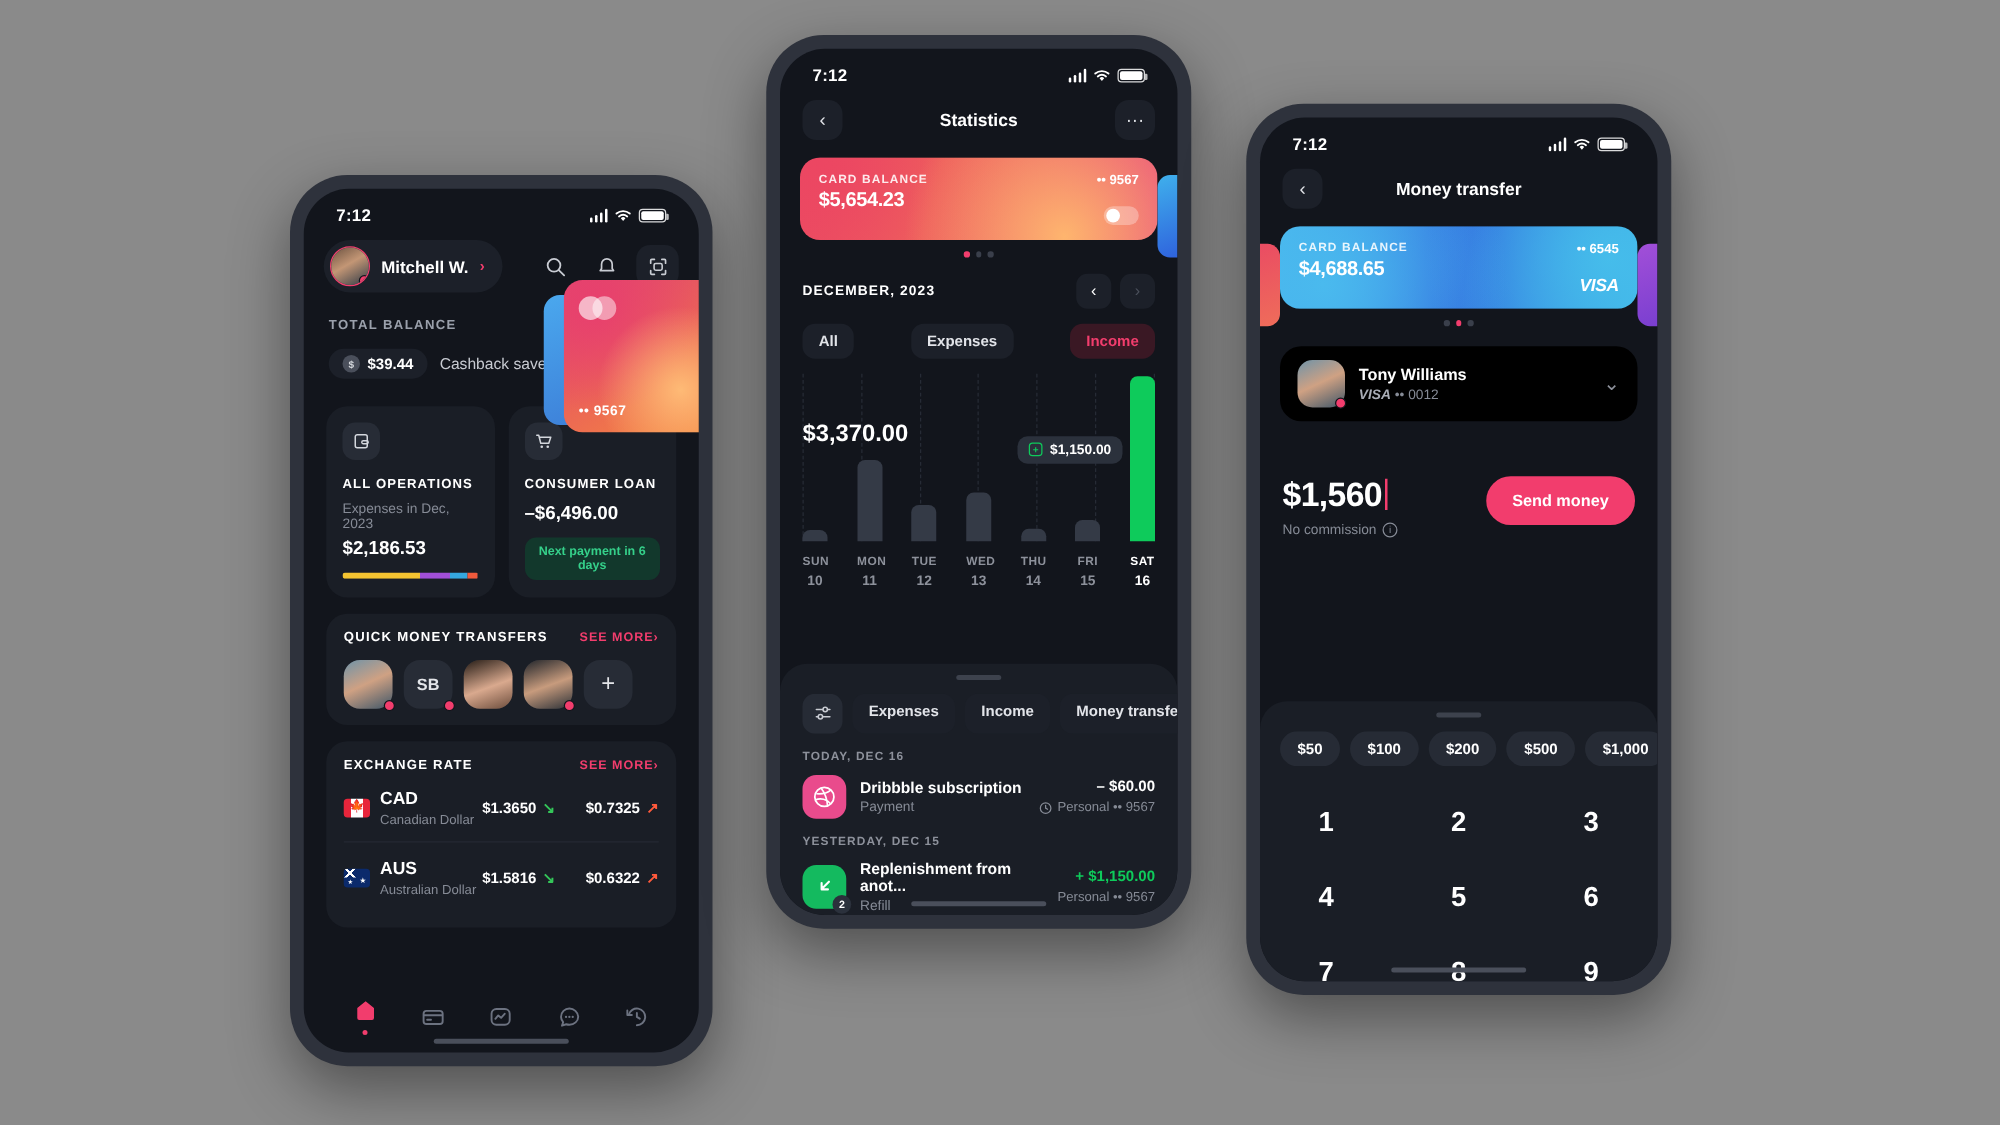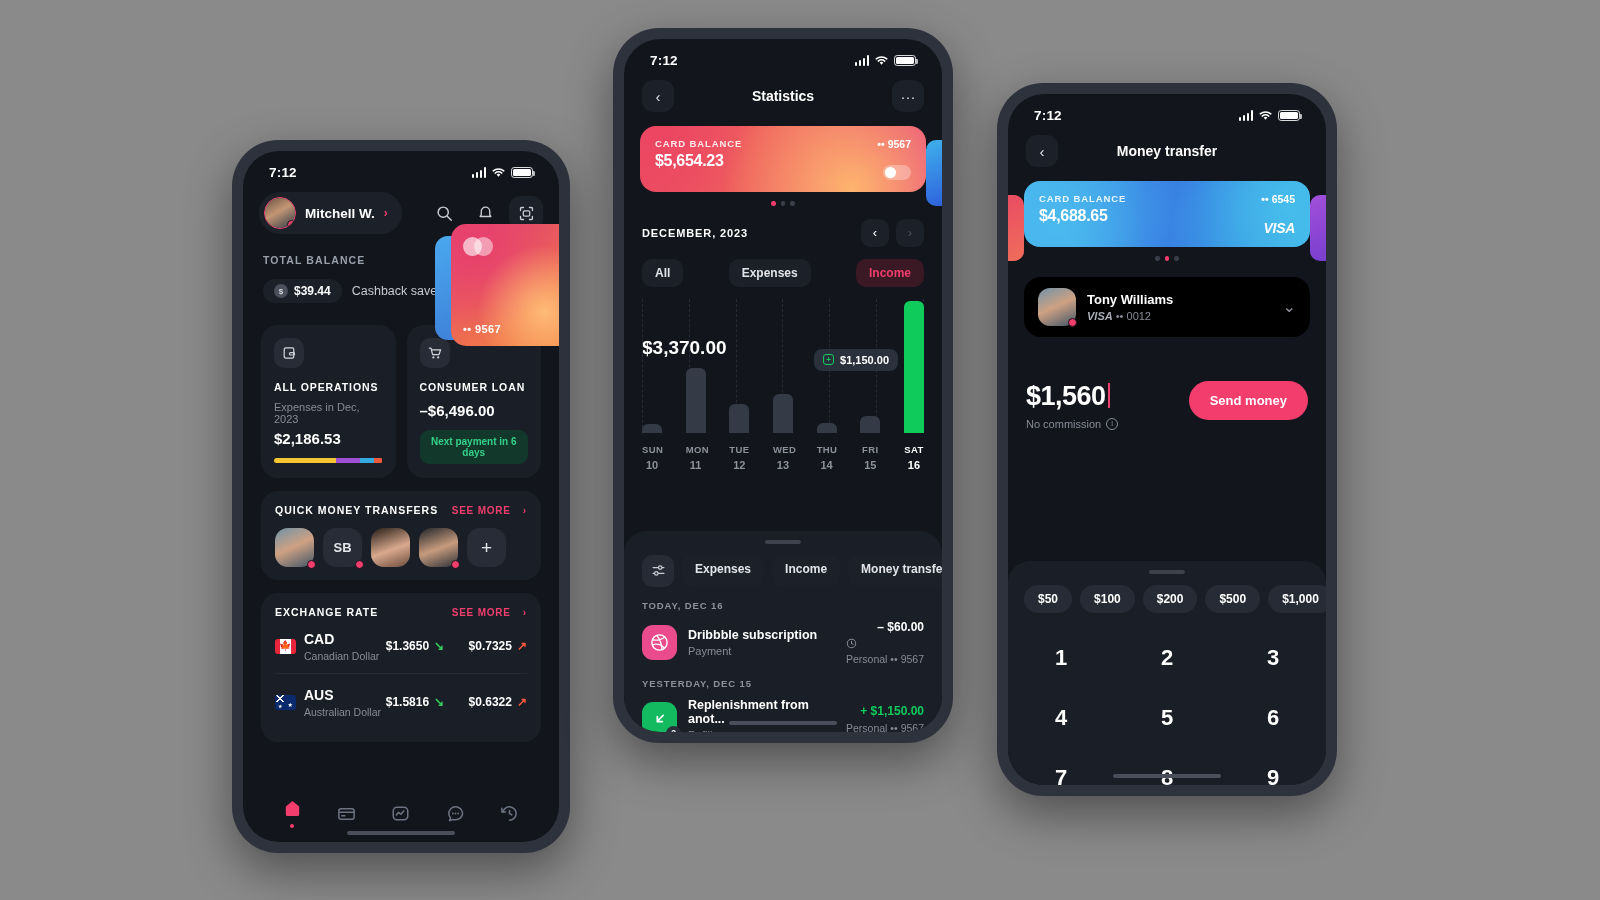--- a/index.html
+++ b/index.html
@@ -103,21 +103,21 @@
   .progress { display:flex; height:4.5px; border-radius:3px; overflow:hidden; margin-top:11px; }
   .progress span { display:block; height:100%; }
   .loan-amt { font-size:15px; font-weight:bold; margin-top:9px; }
   .loan-chip { margin-top:11px; background:#12382c; color:#35d08a; font-size:10px;
                font-weight:bold; border-radius:9px; padding:6px 9px; text-align:center; }
 
   .panel { margin: 13px 18px 0 18px; background:#1a1e26; border-radius:17px; padding:13px 14px; }
   .panel-head { display:flex; align-items:center; justify-content:space-between; }
   .panel-title { font-size:10.5px; font-weight:bold; letter-spacing:1px; }
   .see-more { font-size:10px; font-weight:bold; letter-spacing:.8px; color:#f23d6d;
-              display:flex; align-items:center; gap:12px; }
+              display:flex; align-items:center; gap:0; }
   .qt-row { display:flex; gap:9px; margin-top:12px; }
   .qt { width:39px; height:39px; border-radius:13px; position:relative; overflow:visible;
         flex:none; background:#272c36; display:flex; align-items:center; justify-content:center; }
   .qt .ph { position:absolute; inset:0; border-radius:13px; overflow:hidden; }
   .qt-ini { font-size:13px; font-weight:bold; color:#e3e5e9; }
   .qt .dot-pink { right:-2px; bottom:-2px; }
   .qt.add { background:#272c36; font-size:19px; color:#e3e5e9; font-weight:300; }
 
   .fx-row { display:flex; align-items:center; padding: 12px 0 11px 0; }
   .fx-row + .fx-row { border-top:1px solid #242933; }
@@ -207,21 +207,21 @@
              display:flex; align-items:center; justify-content:center; color:#c9ccd3; }
   .txn-date { font-size:9.5px; letter-spacing:.9px; font-weight:bold; color:#8d919b;
               padding: 13px 18px 0 18px; }
   .txn { display:flex; align-items:center; gap:11px; padding: 9px 18px 0 18px; }
   .txn-ico { width:35px; height:35px; border-radius:11px; flex:none; position:relative;
              display:flex; align-items:center; justify-content:center; }
   .txn-name { font-size:12.5px; font-weight:bold; }
   .txn-sub { font-size:11px; color:#868b96; margin-top:3px; }
   .txn-amt { font-size:12px; font-weight:bold; text-align:right; }
   .txn-meta { font-size:10.5px; color:#868b96; margin-top:4px; display:flex;
-              gap:4px; justify-content:flex-end;flex-direction:column; }
+              align-items:center; gap:4px; justify-content:flex-end; }
   .badge2 { position:absolute; right:-4px; bottom:-4px; width:15px; height:15px; border-radius:50%;
             background:#2b313c; color:#fff; font-size:8.5px; font-weight:bold;
             display:flex; align-items:center; justify-content:center; }
 
   
   .person { margin: 16px 16px 0 16px; background:#000000; border-radius:17px;
             padding: 11px 14px; display:flex; align-items:center; gap:11px; }
   .person-av { width:38px; height:38px; border-radius:12px; position:relative; overflow:visible; flex:none; }
   .person-av .ph { position:absolute; inset:0; border-radius:12px; overflow:hidden; }
   .person-name { font-size:13px; font-weight:bold; }

